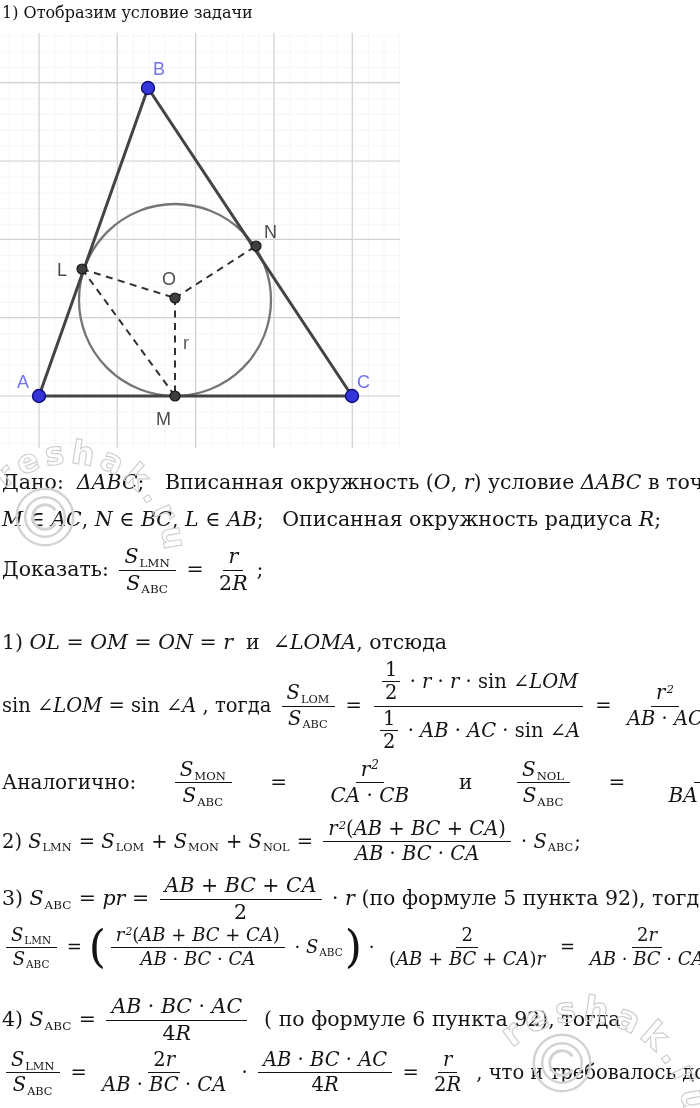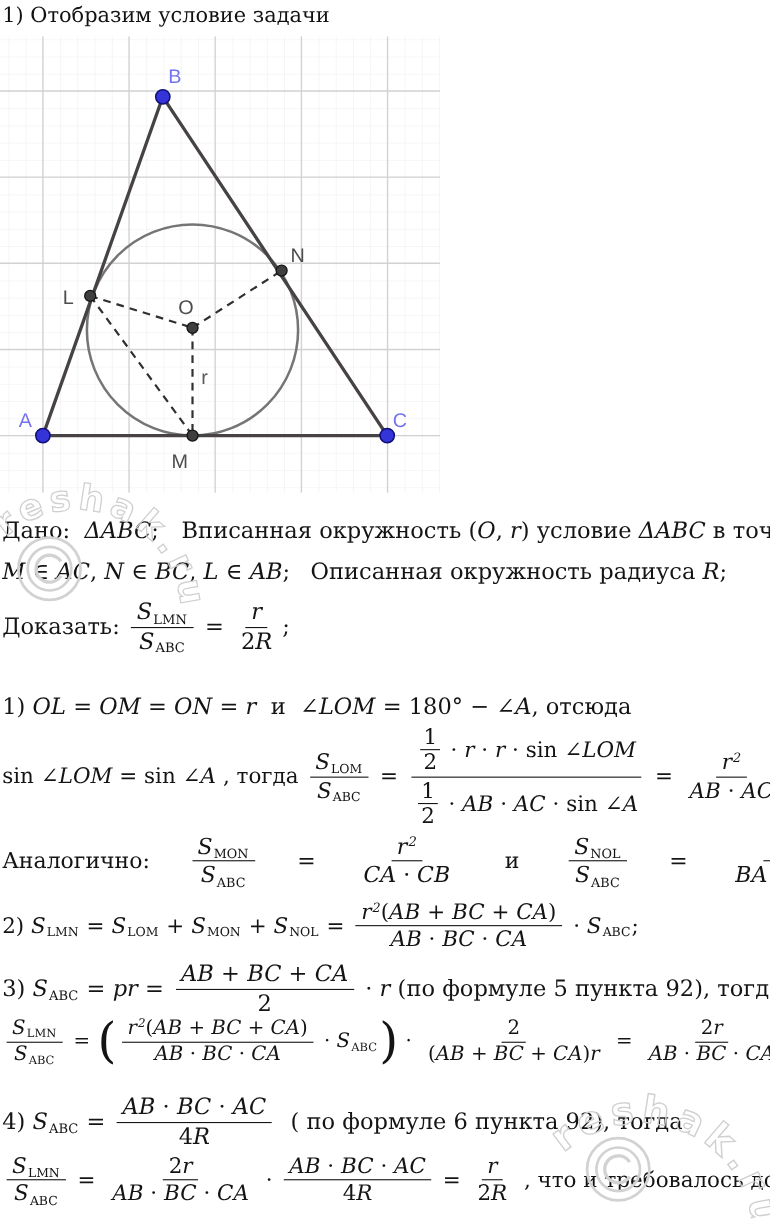--- a/index.html
+++ b/index.html
@@ -1,19 +1,19 @@
 <!DOCTYPE html>
 <html lang="ru"><head>
 <meta charset="utf-8">
 <style>
   html,body{margin:0;padding:0;background:#fff;}
   .page{position:relative;width:700px;height:1108px;background:#ffffff;overflow:hidden;
         font-family:"DejaVu Serif","Liberation Serif",serif;color:#141414;}
   
-  .title{position:absolute;left:2px;top:3px;font-size:19px;color:#111;}
+  .title{position:absolute;left:2px;top:3px;font-size:16px;color:#111;}
   
   .diagram{position:absolute;left:0;top:33px;}
   .diagram text{font-family:"Liberation Sans","DejaVu Sans",sans-serif;font-size:18px;}
   
   .mline{position:absolute;left:2px;display:flex;align-items:center;font-size:20.5px;line-height:1.25;white-space:pre;}
   #l-dano{top:470px;} #l-m{top:507px;} #l-dokazat{top:544px;} #l-dokvo{top:596px;}
   #l-1{top:630px;} #l-sin{top:658px;font-size:19.5px;} #l-analog{top:757px;font-size:20px;gap:28px;}
   #l-2{top:817px;font-size:19.5px;} #l-3{top:873px;} #l-3b{top:924px;font-size:18px;}
   #l-4{top:994px;} #l-4b{top:1048px;font-size:19.5px;}
   .mt{white-space:pre;}
@@ -89,21 +89,21 @@
       <text x="264" y="205">N</text>
       <text x="162" y="252">O</text>
       <text x="156" y="392">M</text>
       <text x="183" y="316" font-size="17" fill="#5a5a5a">r</text>
     </g>
   </svg>
 
   <div class="mline" id="l-dano"><span class="mt">Дано:  </span><span class="mi">ΔABC</span><span class="mt">; </span><span class="msp" style="width: 14px;"></span><span class="mt">Вписанная окружность (</span><span class="mi">O</span><span class="mt">, </span><span class="mi">r</span><span class="mt">) условие </span><span class="mi">ΔABC</span><span class="mt"> в точках</span></div>
   <div class="mline" id="l-m"><span class="mi">M</span><span class="mt"> ∈ </span><span class="mi">AC</span><span class="mt">, </span><span class="mi">N</span><span class="mt"> ∈ </span><span class="mi">BC</span><span class="mt">, </span><span class="mi">L</span><span class="mt"> ∈ </span><span class="mi">AB</span><span class="mt">; </span><span class="msp" style="width: 12px;"></span><span class="mt">Описанная окружность радиуса </span><span class="mi">R</span><span class="mt">;</span></div>
   <div class="mline" id="l-dokazat"><span class="mt">Доказать: </span><span class="mfrac"><span class="num"><span class="mgrp"><span class="mi">S</span><span class="msub">LMN</span></span></span><span class="den"><span class="mgrp"><span class="mi">S</span><span class="msub">ABC</span></span></span></span><span class="mt"> = </span><span class="mfrac"><span class="num"><span class="mi">r</span></span><span class="den"><span class="mt">2</span><span class="mi">R</span></span></span><span class="mt">;</span></div>
-  <div class="mline" id="l-1"><span class="mt">1) </span><span class="mi">OL</span><span class="mt"> = </span><span class="mi">OM</span><span class="mt"> = </span><span class="mi">ON</span><span class="mt"> = </span><span class="mi">r</span><span class="mt">  и  ∠</span><span class="mi">LOM</span><span class="mt"> = 180° − ∠</span><span class="mi">A</span><span class="mt">, отсюда</span></div>
+  <div class="mline" id="l-1"><span class="mt">1) </span><span class="mi">OL</span><span class="mt"> = </span><span class="mi">OM</span><span class="mt"> = </span><span class="mi">ON</span><span class="mt"> = </span><span class="mi">r</span><span class="mt">  и  ∠</span><span class="mi">LOM</span><span class="mi">A</span><span class="mt">, отсюда</span></div>
   <div class="mline" id="l-sin"><span class="mt">sin ∠</span><span class="mi">LOM</span><span class="mt"> = sin ∠</span><span class="mi">A</span><span class="mt"> , тогда </span><span class="mfrac"><span class="num"><span class="mgrp"><span class="mi">S</span><span class="msub">LOM</span></span></span><span class="den"><span class="mgrp"><span class="mi">S</span><span class="msub">ABC</span></span></span></span><span class="mt"> = </span><span class="mfrac"><span class="num"><span class="mfrac"><span class="num"><span class="mt">1</span></span><span class="den"><span class="mt">2</span></span></span><span class="mt"> · </span><span class="mi">r</span><span class="mt"> · </span><span class="mi">r</span><span class="mt"> · sin ∠</span><span class="mi">LOM</span></span><span class="den"><span class="mfrac"><span class="num"><span class="mt">1</span></span><span class="den"><span class="mt">2</span></span></span><span class="mt"> · </span><span class="mi">AB</span><span class="mt"> · </span><span class="mi">AC</span><span class="mt"> · sin ∠</span><span class="mi">A</span></span></span><span class="mt"> = </span><span class="mfrac"><span class="num"><span class="mgrp"><span class="mi">r</span><span class="msup">2</span></span></span><span class="den"><span class="mi">AB</span><span class="mt"> · </span><span class="mi">AC</span></span></span></div>
   <div class="mline" id="l-analog"><span class="mt">Аналогично: </span><span class="mfrac"><span class="num"><span class="mgrp"><span class="mi">S</span><span class="msub">MON</span></span></span><span class="den"><span class="mgrp"><span class="mi">S</span><span class="msub">ABC</span></span></span></span><span class="mt"> = </span><span class="mfrac"><span class="num"><span class="mgrp"><span class="mi">r</span><span class="msup">2</span></span></span><span class="den"><span class="mi">CA</span><span class="mt"> · </span><span class="mi">CB</span></span></span><span class="mt">  и  </span><span class="mfrac"><span class="num"><span class="mgrp"><span class="mi">S</span><span class="msub">NOL</span></span></span><span class="den"><span class="mgrp"><span class="mi">S</span><span class="msub">ABC</span></span></span></span><span class="mt"> = </span><span class="mfrac"><span class="num"><span class="mgrp"><span class="mi">r</span><span class="msup">2</span></span></span><span class="den"><span class="mi">BA</span><span class="mt"> · </span><span class="mi">BC</span></span></span><span class="mt">;</span></div>
   <div class="mline" id="l-2"><span class="mt">2) </span><span class="mgrp"><span class="mi">S</span><span class="msub">LMN</span></span><span class="mt"> = </span><span class="mgrp"><span class="mi">S</span><span class="msub">LOM</span></span><span class="mt"> + </span><span class="mgrp"><span class="mi">S</span><span class="msub">MON</span></span><span class="mt"> + </span><span class="mgrp"><span class="mi">S</span><span class="msub">NOL</span></span><span class="mt"> = </span><span class="mfrac"><span class="num"><span class="mgrp"><span class="mi">r</span><span class="msup">2</span></span><span class="mt">(</span><span class="mi">AB</span><span class="mt"> + </span><span class="mi">BC</span><span class="mt"> + </span><span class="mi">CA</span><span class="mt">)</span></span><span class="den"><span class="mi">AB</span><span class="mt"> · </span><span class="mi">BC</span><span class="mt"> · </span><span class="mi">CA</span></span></span><span class="mt"> · </span><span class="mgrp"><span class="mi">S</span><span class="msub">ABC</span></span><span class="mt">;</span></div>
   <div class="mline" id="l-3"><span class="mt">3) </span><span class="mgrp"><span class="mi">S</span><span class="msub">ABC</span></span><span class="mt"> = </span><span class="mi">pr</span><span class="mt"> = </span><span class="mfrac"><span class="num"><span class="mi">AB</span><span class="mt"> + </span><span class="mi">BC</span><span class="mt"> + </span><span class="mi">CA</span></span><span class="den"><span class="mt">2</span></span></span><span class="mt"> · </span><span class="mi">r</span><span class="mt"> (по формуле 5 пункта 92), тогда</span></div>
   <div class="mline" id="l-3b"><span class="mfrac"><span class="num"><span class="mgrp"><span class="mi">S</span><span class="msub">LMN</span></span></span><span class="den"><span class="mgrp"><span class="mi">S</span><span class="msub">ABC</span></span></span></span><span class="mt"> = </span><span class="mbig">(</span><span class="mfrac"><span class="num"><span class="mgrp"><span class="mi">r</span><span class="msup">2</span></span><span class="mt">(</span><span class="mi">AB</span><span class="mt"> + </span><span class="mi">BC</span><span class="mt"> + </span><span class="mi">CA</span><span class="mt">)</span></span><span class="den"><span class="mi">AB</span><span class="mt"> · </span><span class="mi">BC</span><span class="mt"> · </span><span class="mi">CA</span></span></span><span class="mt"> · </span><span class="mgrp"><span class="mi">S</span><span class="msub">ABC</span></span><span class="mbig">)</span><span class="mt"> · </span><span class="mfrac"><span class="num"><span class="mt">2</span></span><span class="den"><span class="mt">(</span><span class="mi">AB</span><span class="mt"> + </span><span class="mi">BC</span><span class="mt"> + </span><span class="mi">CA</span><span class="mt">)</span><span class="mi">r</span></span></span><span class="mt"> = </span><span class="mfrac"><span class="num"><span class="mt">2</span><span class="mi">r</span></span><span class="den"><span class="mi">AB</span><span class="mt"> · </span><span class="mi">BC</span><span class="mt"> · </span><span class="mi">CA</span></span></span></div>
   <div class="mline" id="l-4"><span class="mt">4) </span><span class="mgrp"><span class="mi">S</span><span class="msub">ABC</span></span><span class="mt"> = </span><span class="mfrac"><span class="num"><span class="mi">AB</span><span class="mt"> · </span><span class="mi">BC</span><span class="mt"> · </span><span class="mi">AC</span></span><span class="den"><span class="mt">4</span><span class="mi">R</span></span></span><span class="mt">  ( по формуле 6 пункта 92), тогда</span></div>
   <div class="mline" id="l-4b"><span class="mfrac"><span class="num"><span class="mgrp"><span class="mi">S</span><span class="msub">LMN</span></span></span><span class="den"><span class="mgrp"><span class="mi">S</span><span class="msub">ABC</span></span></span></span><span class="mt"> = </span><span class="mfrac"><span class="num"><span class="mt">2</span><span class="mi">r</span></span><span class="den"><span class="mi">AB</span><span class="mt"> · </span><span class="mi">BC</span><span class="mt"> · </span><span class="mi">CA</span></span></span><span class="mt"> · </span><span class="mfrac"><span class="num"><span class="mi">AB</span><span class="mt"> · </span><span class="mi">BC</span><span class="mt"> · </span><span class="mi">AC</span></span><span class="den"><span class="mt">4</span><span class="mi">R</span></span></span><span class="mt"> = </span><span class="mfrac"><span class="num"><span class="mi">r</span></span><span class="den"><span class="mt">2</span><span class="mi">R</span></span></span><span class="mt"> , что и требовалось доказать.</span></div>
 
   <svg width="0" height="0" style="position:absolute">
     <defs>

